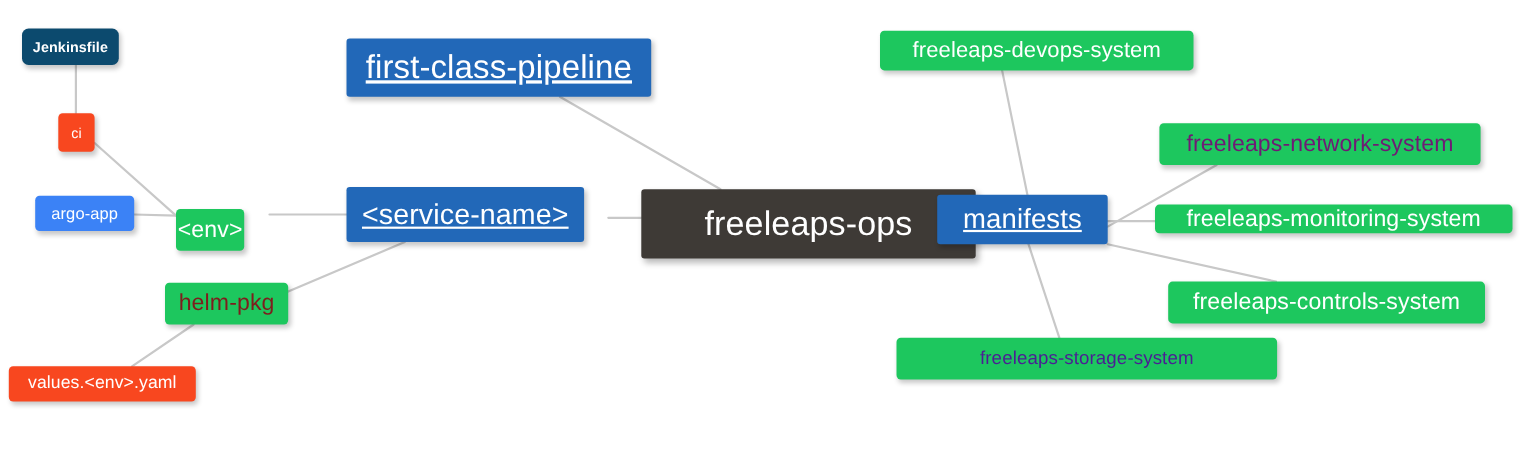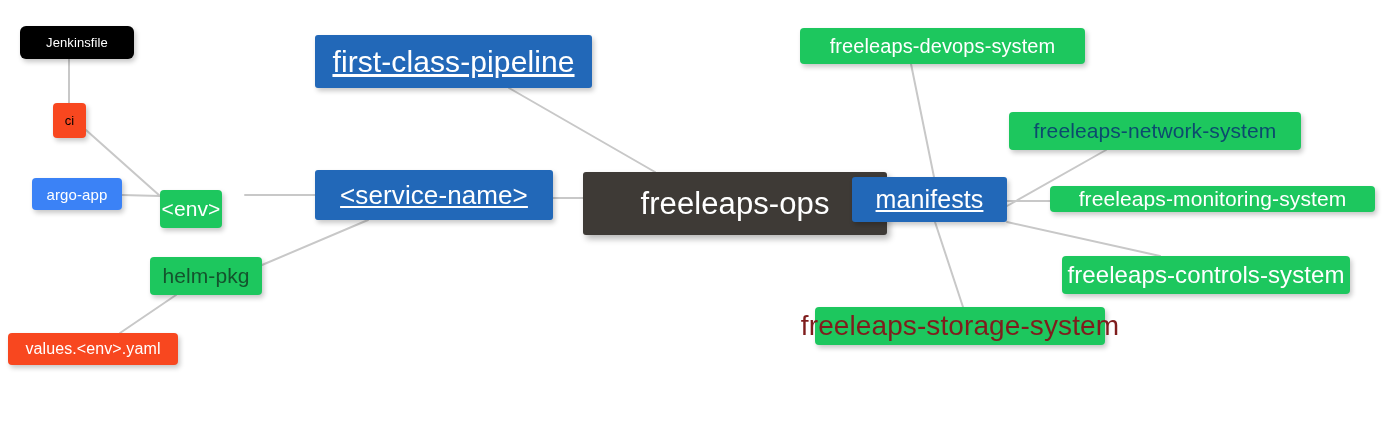--- a/index.html
+++ b/index.html
@@ -60,59 +60,59 @@
       <line x1="553" y1="198" x2="583" y2="198" stroke="#c8c8c8" stroke-width="2" stroke-linecap="round"></line>
       <line x1="509" y1="88" x2="655" y2="172" stroke="#c8c8c8" stroke-width="2" stroke-linecap="round"></line>
       <line x1="845" y1="201" x2="852" y2="201" stroke="#c8c8c8" stroke-width="2" stroke-linecap="round"></line>
       <line x1="934" y1="177" x2="911" y2="64" stroke="#c8c8c8" stroke-width="2" stroke-linecap="round"></line>
       <line x1="1007" y1="206" x2="1106" y2="150" stroke="#c8c8c8" stroke-width="2" stroke-linecap="round"></line>
       <line x1="1007" y1="201" x2="1050" y2="201" stroke="#c8c8c8" stroke-width="2" stroke-linecap="round"></line>
       <line x1="1007" y1="222" x2="1160" y2="256" stroke="#c8c8c8" stroke-width="2" stroke-linecap="round"></line>
       <line x1="935" y1="222" x2="963" y2="307" stroke="#c8c8c8" stroke-width="2" stroke-linecap="round"></line>
     </svg>
   <div id="node-layer">
-      <div class="node lvl-orange" style="left: 20px; top: 26px; width: 114px; height: 33px; background: #000000; color: rgb(255, 255, 255); font-size: 13px;">
+      <div class="node lvl-orange" style="left: 20px; top: 26px; width: 88px; height: 33px; background: #0c4a6e; color: rgb(255, 255, 255); font-size: 13px; font-weight: bold;">
         <span>Jenkinsfile</span>
       </div>
-      <div class="node lvl-red" style="left: 53px; top: 103px; width: 33px; height: 35px; background: rgb(248, 71, 31); color: #000000; font-size: 13px;">
+      <div class="node lvl-red" style="left: 53px; top: 103px; width: 33px; height: 35px; background: rgb(248, 71, 31); color: #ffffff; font-size: 13px;">
         <span>ci</span>
       </div>
       <div class="node lvl-red" style="left: 32px; top: 178px; width: 90px; height: 32px; background: #3b82f6; color: rgb(255, 255, 255); font-size: 15px;">
         <span>argo-app</span>
       </div>
       <div class="node lvl-red" style="left: 8px; top: 333px; width: 170px; height: 32px; background: rgb(248, 71, 31); color: rgb(255, 255, 255); font-size: 16px;">
         <span>values.&lt;env&gt;.yaml</span>
       </div>
       <div class="node lvl-green" style="left: 160px; top: 190px; width: 62px; height: 38px; background: rgb(29, 199, 94); color: rgb(255, 255, 255); font-size: 21px;">
         <span>&lt;env&gt;</span>
       </div>
-      <div class="node lvl-green" style="left: 150px; top: 257px; width: 112px; height: 38px; background: rgb(29, 199, 94); color: #14532d; font-size: 21px;">
+      <div class="node lvl-green" style="left: 150px; top: 257px; width: 112px; height: 38px; background: rgb(29, 199, 94); color: #7f1d1d; font-size: 21px;">
         <span>helm-pkg</span>
       </div>
       <div class="node lvl-blue" style="left: 315px; top: 35px; width: 277px; height: 53px; background: rgb(34, 104, 184); color: rgb(255, 255, 255); font-size: 30px;">
         <span>first-class-pipeline</span>
       </div>
-      <div class="node lvl-blue" style="left: 315px; top: 170px; width: 238px; height: 50px; background: rgb(34, 104, 184); color: rgb(255, 255, 255); font-size: 26px;">
+      <div class="node lvl-blue" style="left: 315px; top: 170px; width: 216px; height: 50px; background: rgb(34, 104, 184); color: rgb(255, 255, 255); font-size: 26px;">
         <span>&lt;service-name&gt;</span>
       </div>
       <div class="node root" style="left: 583px; top: 172px; width: 304px; height: 63px; background: rgb(62, 58, 54); color: rgb(255, 255, 255); font-size: 31px;">
         <span>freeleaps-ops</span>
       </div>
       <div class="node lvl-blue" style="left: 852px; top: 177px; width: 155px; height: 45px; background: rgb(34, 104, 184); color: rgb(255, 255, 255); font-size: 25px;">
         <span>manifests</span>
       </div>
       <div class="node lvl-green" style="left: 800px; top: 28px; width: 285px; height: 36px; background: rgb(29, 199, 94); color: rgb(255, 255, 255); font-size: 20px;">
         <span>freeleaps-devops-system</span>
       </div>
-      <div class="node lvl-green" style="left: 1009px; top: 112px; width: 292px; height: 38px; background: rgb(29, 199, 94); color: #0c4a6e; font-size: 21px;">
+      <div class="node lvl-green" style="left: 1054px; top: 112px; width: 292px; height: 38px; background: rgb(29, 199, 94); color: #701a75; font-size: 21px;">
         <span>freeleaps-network-system</span>
       </div>
       <div class="node lvl-green" style="left: 1050px; top: 186px; width: 325px; height: 26px; background: rgb(29, 199, 94); color: rgb(255, 255, 255); font-size: 21px;">
         <span>freeleaps-monitoring-system</span>
       </div>
-      <div class="node lvl-green" style="left: 1062px; top: 256px; width: 288px; height: 38px; background: rgb(29, 199, 94); color: rgb(255, 255, 255); font-size: 24px; justify-content: center;">
+      <div class="node lvl-green" style="left: 1062px; top: 256px; width: 288px; height: 38px; background: rgb(29, 199, 94); color: rgb(255, 255, 255); font-size: 21px; justify-content: center;">
         <span>freeleaps-controls-system</span>
       </div>
-      <div class="node lvl-green" style="left: 815px; top: 307px; width: 290px; height: 38px; background: rgb(29, 199, 94); color: #7f1d1d; font-size: 28px;">
+      <div class="node lvl-green" style="left: 815px; top: 307px; width: 346px; height: 38px; background: rgb(29, 199, 94); color: #4c1d95; font-size: 17px;">
         <span>freeleaps-storage-system</span>
       </div>
     </div>
 </div>
 
 </body></html>

